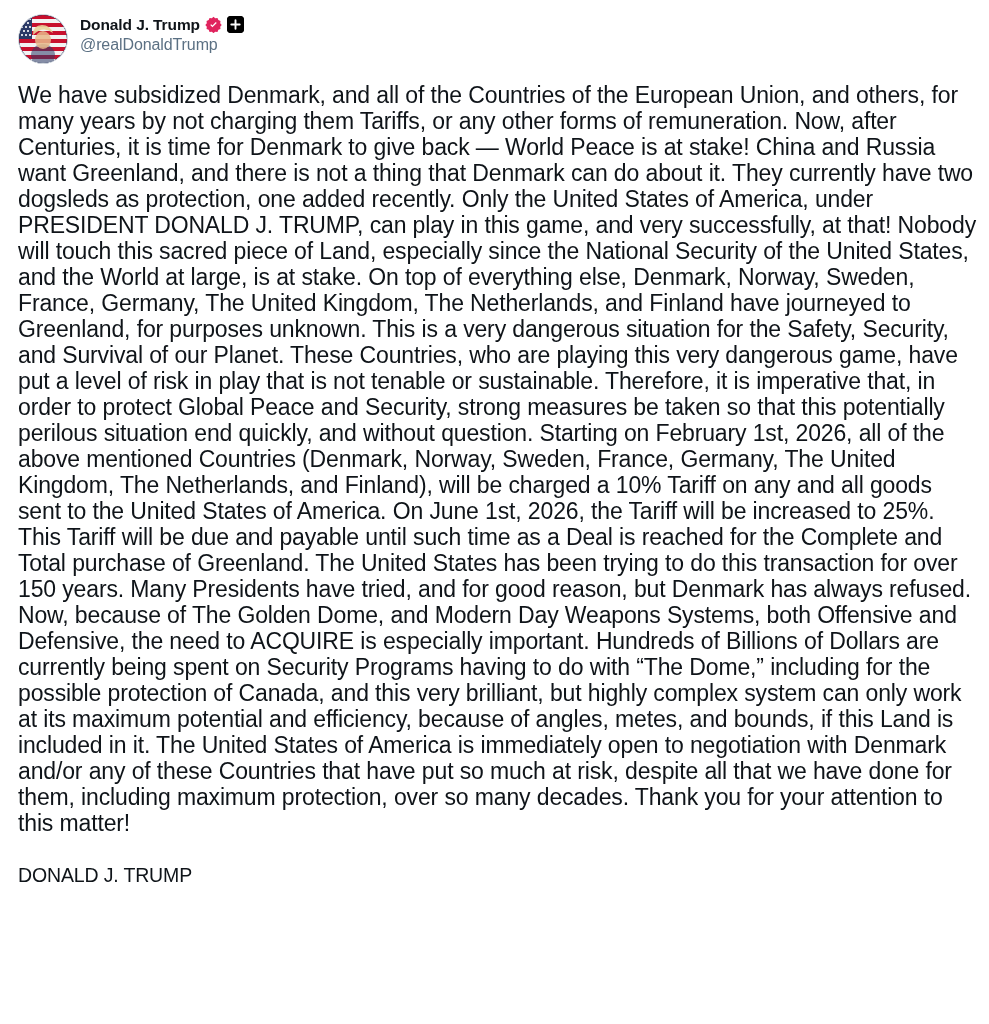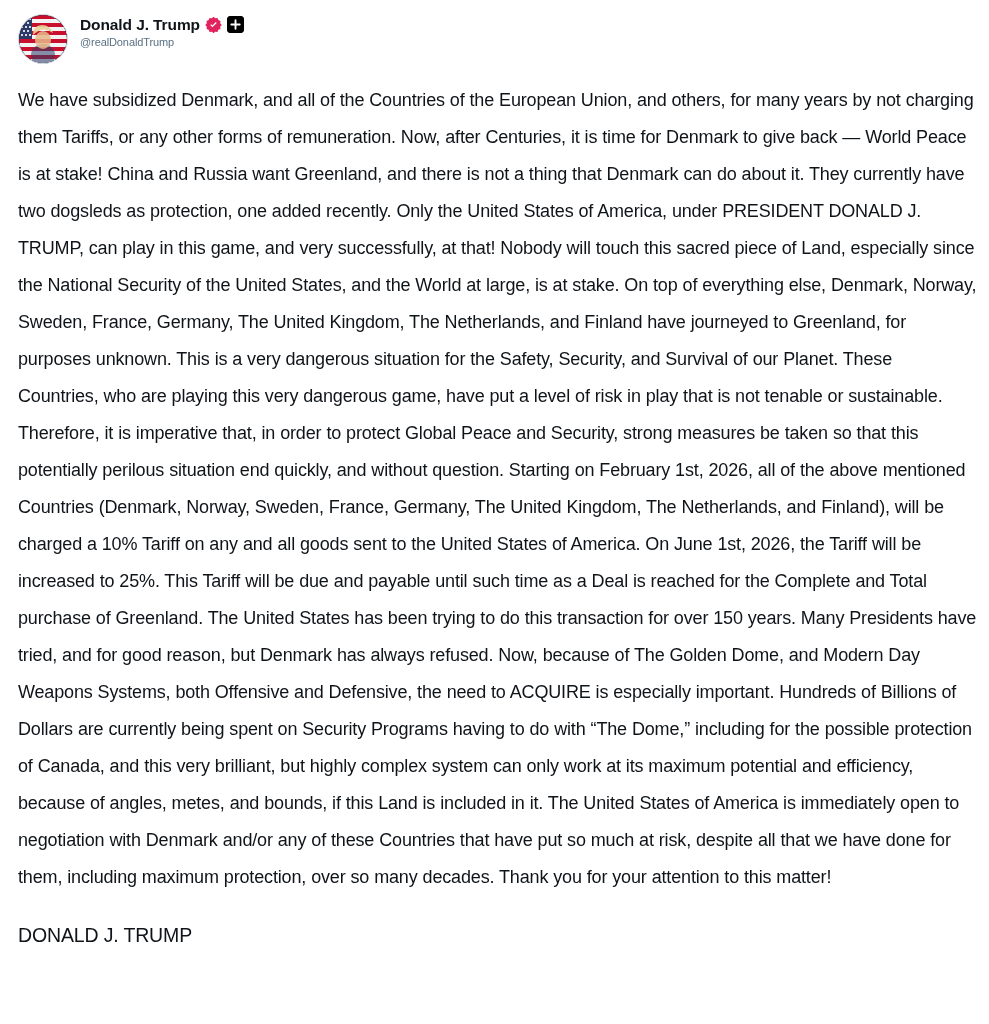--- a/index.html
+++ b/index.html
@@ -69,27 +69,27 @@
     display: inline-flex;
     align-items: center;
     justify-content: center;
     color: #ffffff;
     font-size: 13px;
     line-height: 1;
     font-weight: bold;
   }
   .handle {
     margin-top: 3px;
-    font-size: 11px;
+    font-size: 16px;
     color: #5b7083;
     letter-spacing: -0.1px;
   }
   .body-text {
-    font-size: 18px;
-    line-height: 37px;
+    font-size: 23px;
+    line-height: 26px;
     color: #0f1419;
     letter-spacing: -0.15px;
     word-spacing: 0.1px;
     padding: 0 2px 0 0;
   }
   .signature {
     margin-top: 24px;
     font-size: 19.5px;
     line-height: 31.2px;
     color: #0f1419;

